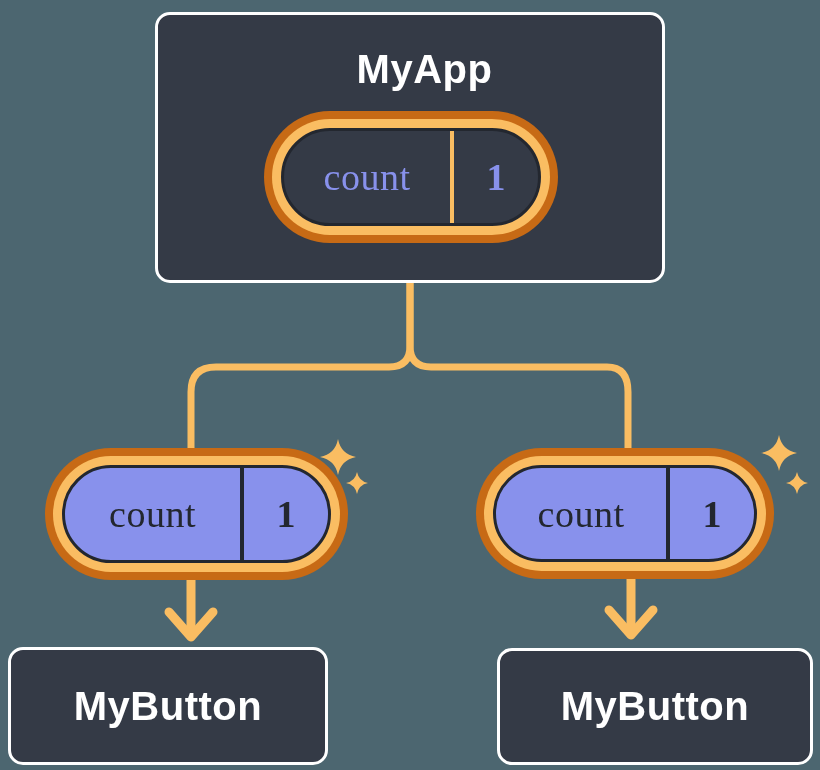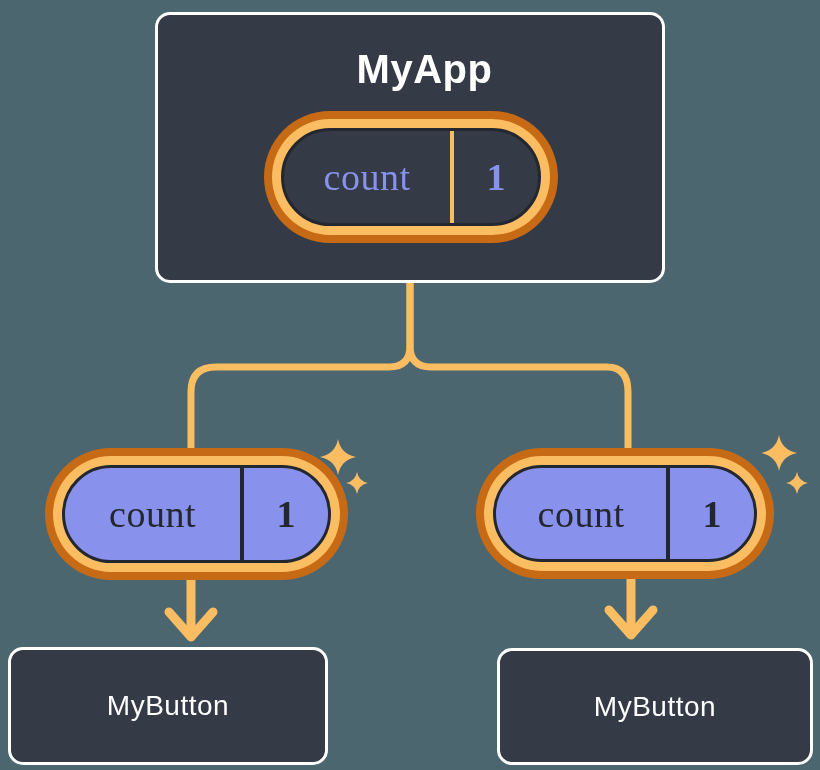--- a/index.html
+++ b/index.html
@@ -108,21 +108,21 @@
     font-size: 38px;
     font-weight: 700;
   }
 
   .pill-inner-dark { background: var(--node-fill, #343A46); color: var(--pill-purple, #8891EC); }
   .pill-inner-dark .pill-divider { background: var(--pill-ring, #FABD62); }
 
   .pill-inner-purple { background: var(--pill-purple, #8891EC); color: var(--pill-dark, #23272F); }
   .pill-inner-purple .pill-divider { background: var(--pill-dark, #23272F); }
 
-  .leaf-title { font-size: 28px; font-weight: 400; letter-spacing: 0.5px; }
+  .leaf-title { font-size: 40px; font-weight: 700; letter-spacing: 0.5px; }
 </style>
 </head>
 <body>
 
 <div class="canvas">
 
   <svg class="layer" viewBox="0 0 820 770">
 
     <path class="connector-path" d="M410,283 L410,346 Q410,367 389,367 L216,367 Q191,367 191,392 L191,455"></path>
     <path class="connector-path" d="M410,283 L410,346 Q410,367 431,367 L607,367 Q628,367 628,392 L628,455"></path>

